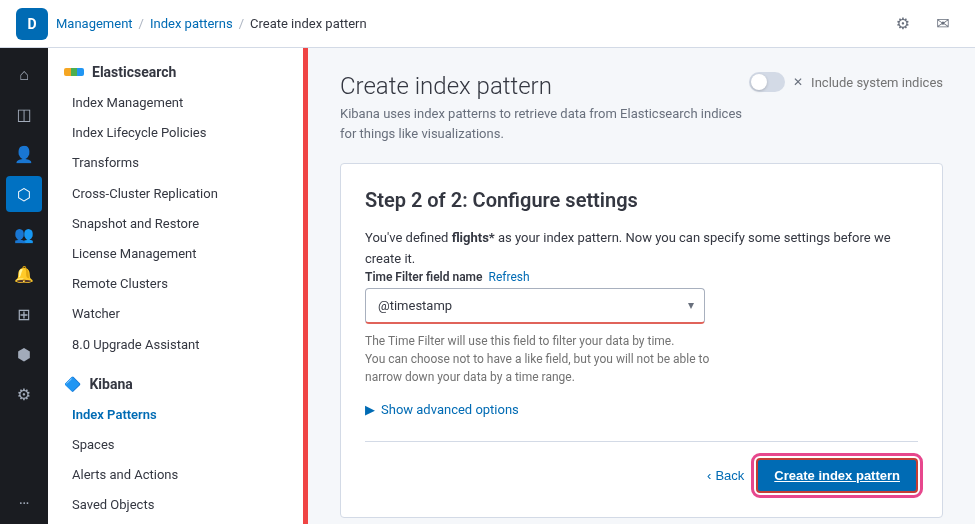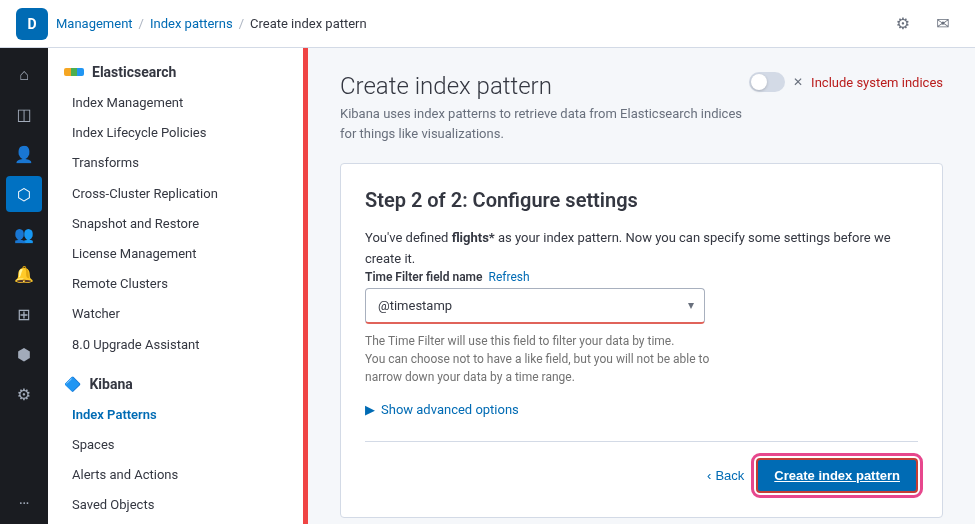--- a/index.html
+++ b/index.html
@@ -132,21 +132,21 @@
       width: 16px; height: 16px;
       background: #fff;
       border-radius: 50%;
       position: absolute; left: 2px;
       box-shadow: 0 1px 3px rgba(0,0,0,0.2);
     }
     .toggle-x {
       color: #69707d; font-size: 12px; cursor: pointer;
     }
     .toggle-label {
-      font-size: 13px; color: #b91c1c; text-align: right;
+      font-size: 13px; color: #737373; text-align: right;
     }
 
     
     .step-card {
       background: #fff;
       border: 1px solid #d3dae6;
       border-radius: 4px;
       padding: 24px;
     }
     .step-title {

